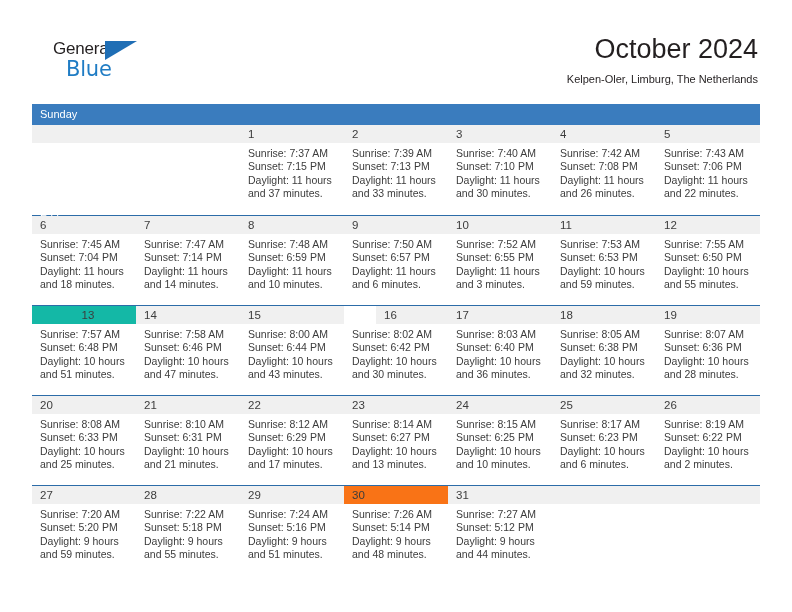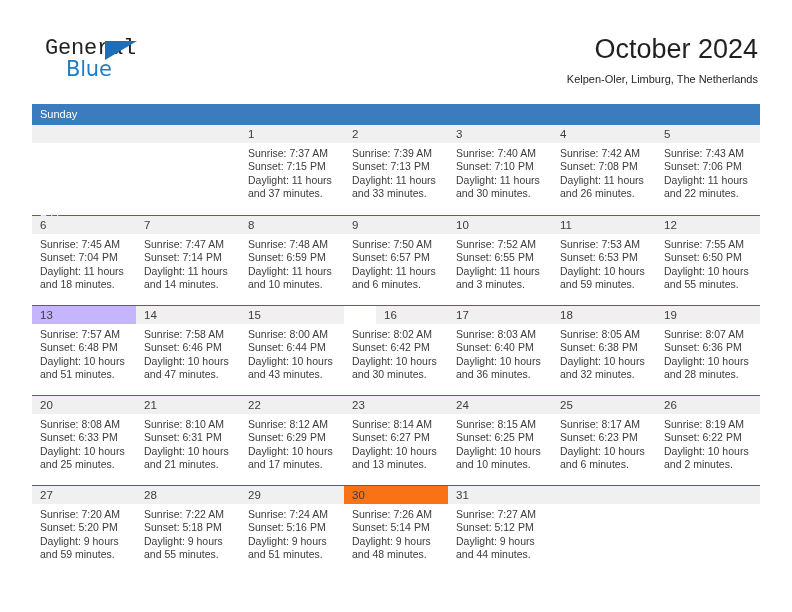--- a/index.html
+++ b/index.html
@@ -33,27 +33,27 @@
 
   .logo {
     position: absolute;
     left: 37px;
     top: 38px;
     width: 120px;
     height: 46px;
   }
   .logo-general {
     position: absolute;
-    left: 8px;
+    left: 16px;
     top: 0;
-    font-size: 22px;
+    font-size: 17px;
     color: #231f20;
     letter-spacing: -0.2px;
     line-height: 22px;
-    font-family: Liberation Mono, monospace;
+    font-family: Liberation Sans, sans-serif;
   }
   .logo-triangle {
     position: absolute;
     left: 68px;
     top: 3px;
     width: 0;
     height: 0;
     border-left: 32px solid #1f6eb5;
     border-bottom: 19px solid transparent;
   }
@@ -325,21 +325,21 @@
             <div class="day-details">
               <div class="detail-line">Sunrise: 7:55 AM</div>
               <div class="detail-line">Sunset: 6:50 PM</div>
               <div class="detail-line">Daylight: 10 hours</div>
               <div class="detail-line">and 55 minutes.</div>
             </div>
           </div>
         </div>
         <div class="week-row" style="border-top-color: rgb(44, 108, 168);">
           <div class="day-cell">
-            <div class="day-number-band" style="background: #c4b5fd;">
+            <div class="day-number-band" style="background: #14b8a6; text-align: center;">
               <div class="day-number">13</div>
             </div>
             <div class="day-details">
               <div class="detail-line">Sunrise: 7:57 AM</div>
               <div class="detail-line">Sunset: 6:48 PM</div>
               <div class="detail-line">Daylight: 10 hours</div>
               <div class="detail-line">and 51 minutes.</div>
             </div>
           </div>
           <div class="day-cell">

